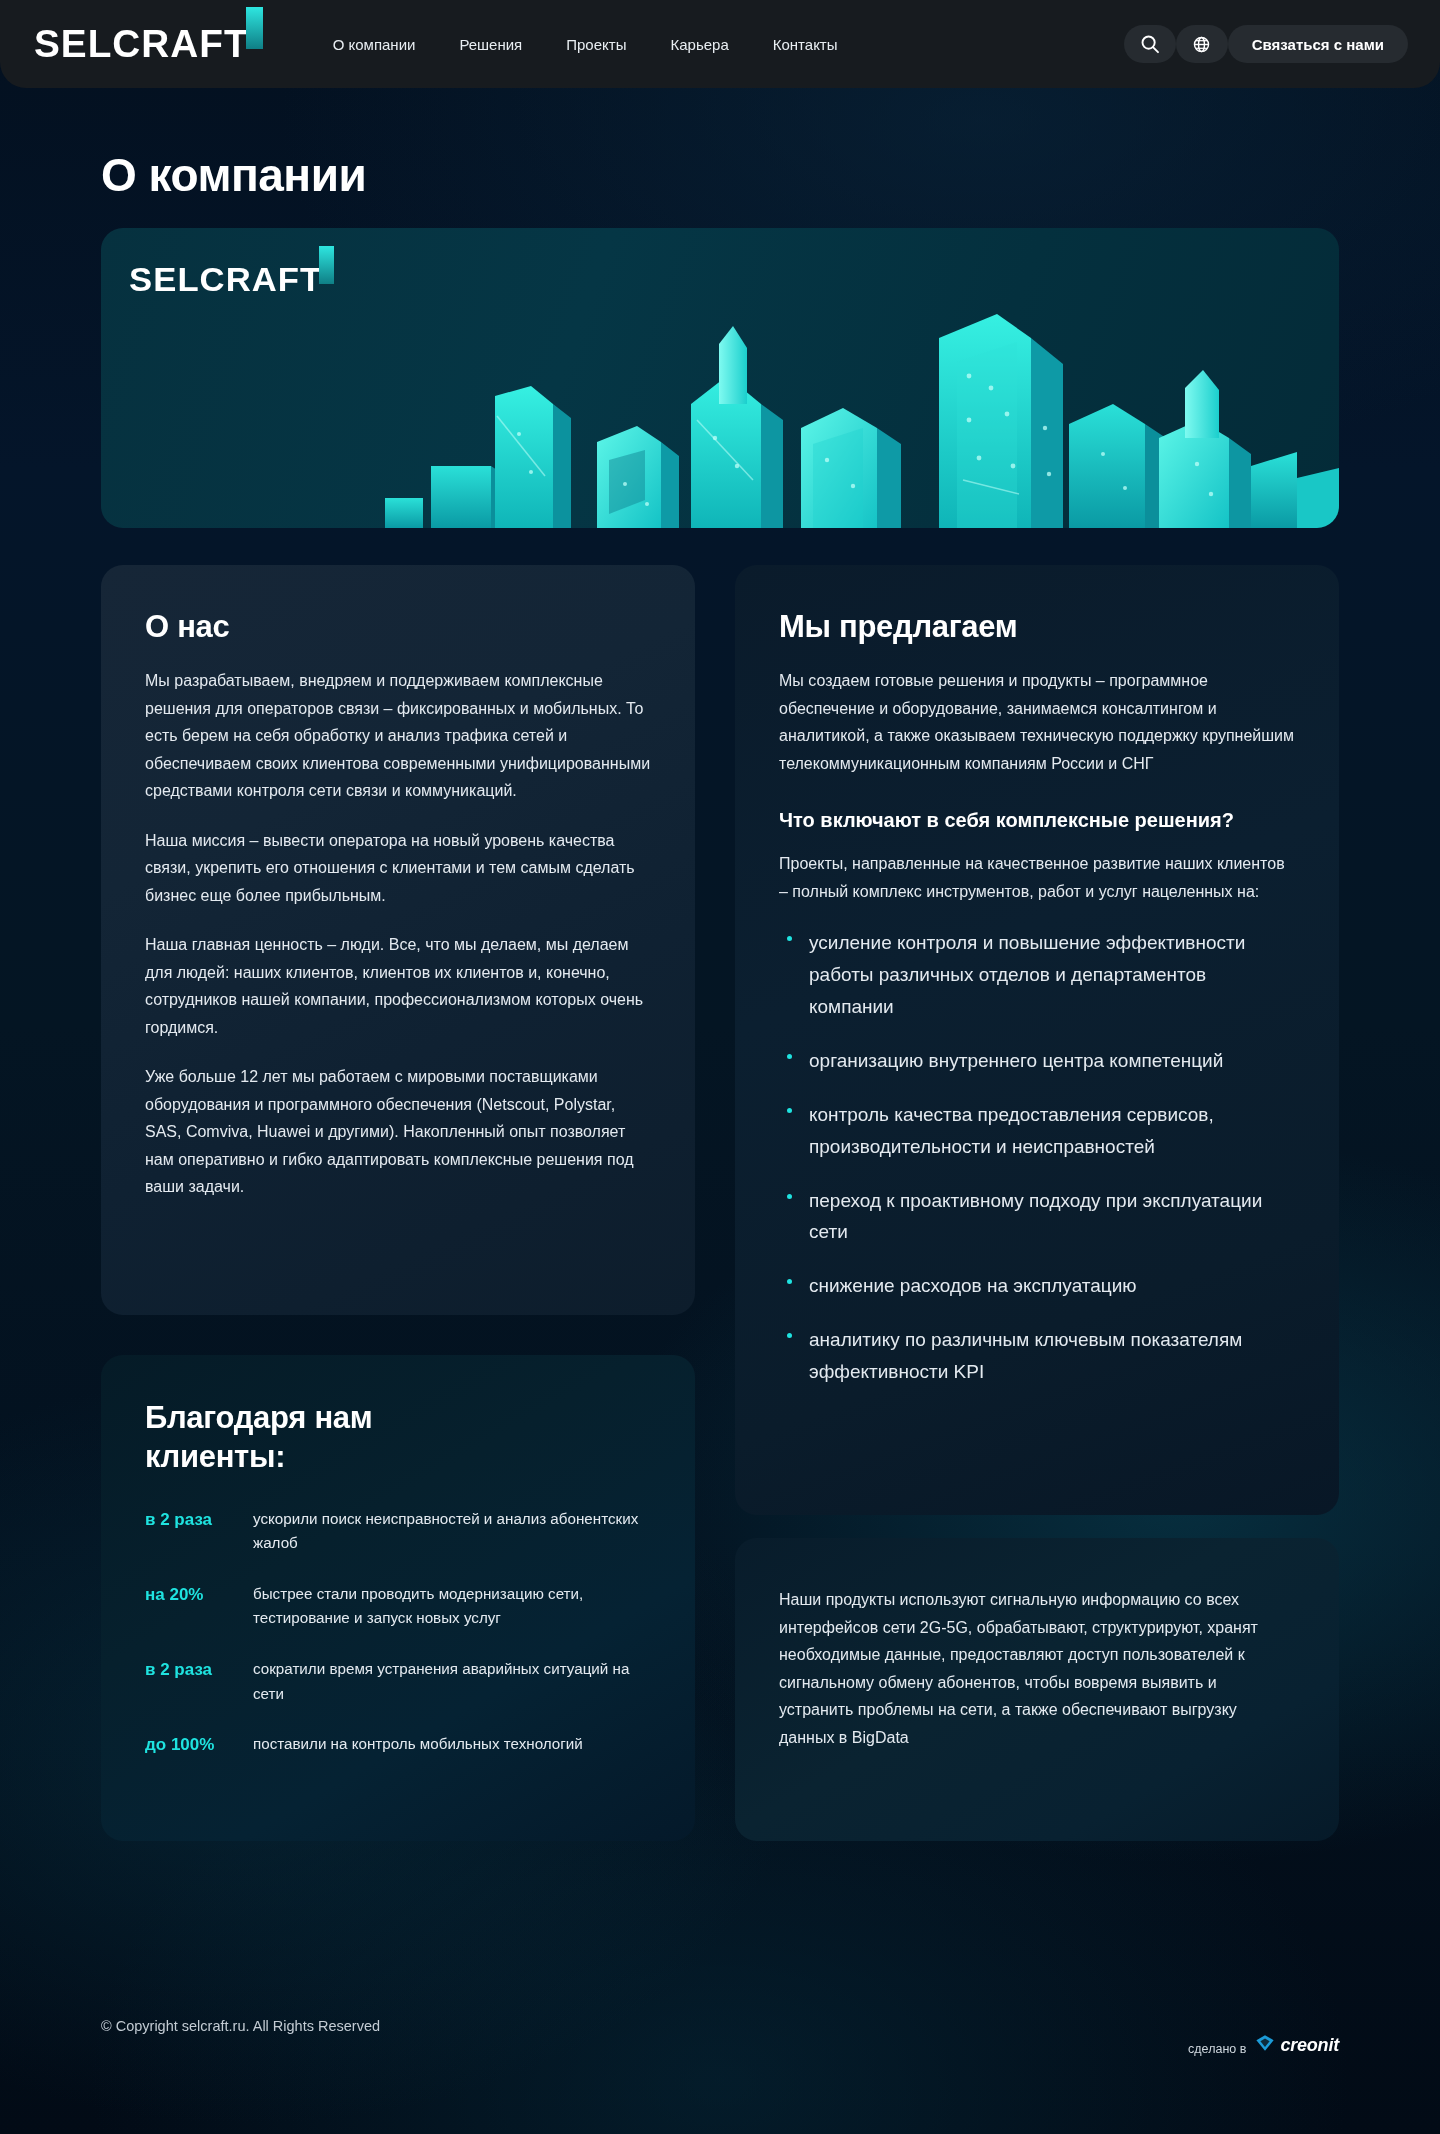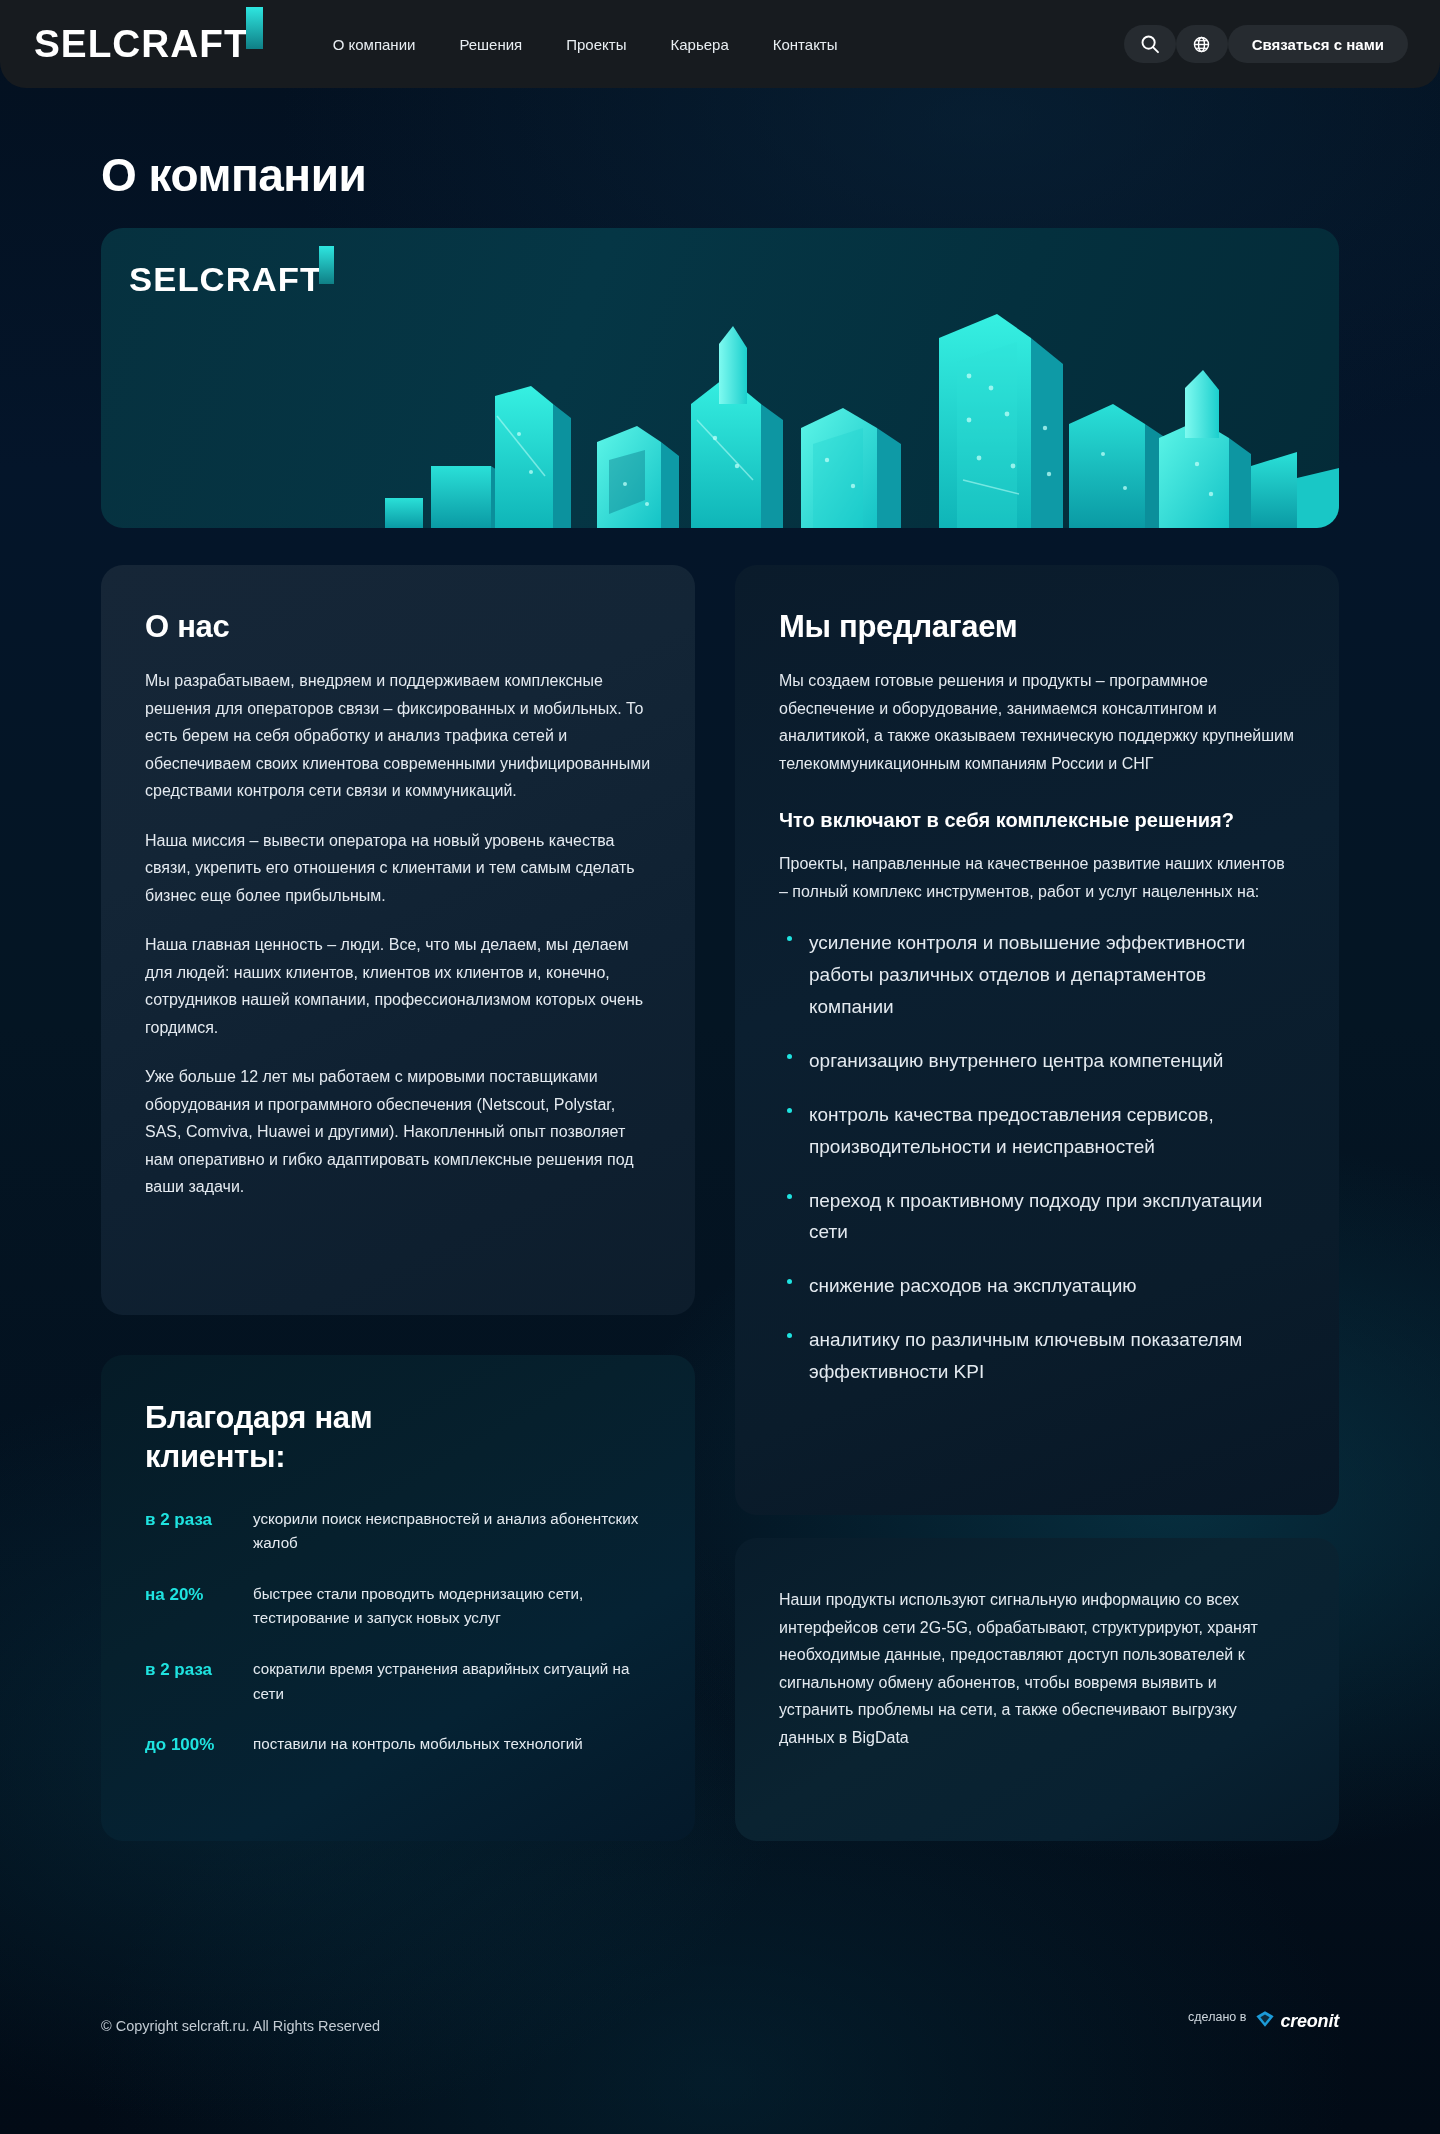--- a/index.html
+++ b/index.html
@@ -146,21 +146,21 @@
   }
 
   
   .footer{
     position:absolute;left:0;bottom:0;width:1440px;height:176px;
   }
   .footer-copy{
     position:absolute;left:101px;top:60px;font-size:14.5px;color:#c3ccd4;
   }
   .footer-made{
-    position:absolute;right:101px;top:52px;display:flex;align-items:flex-start;gap:9px;
+    position:absolute;right:101px;top:76px;display:flex;align-items:flex-end;gap:9px;
   }
   .made-label{font-size:12.5px;color:#cfd7de;}
   .creonit{display:flex;align-items:center;gap:5px;font-style:italic;}
   .creonit-name{font-size:18px;font-weight:bold;color:#fff;letter-spacing:-0.2px;}
 </style>
 </head>
 <body>
 
 <div class="page">
 

